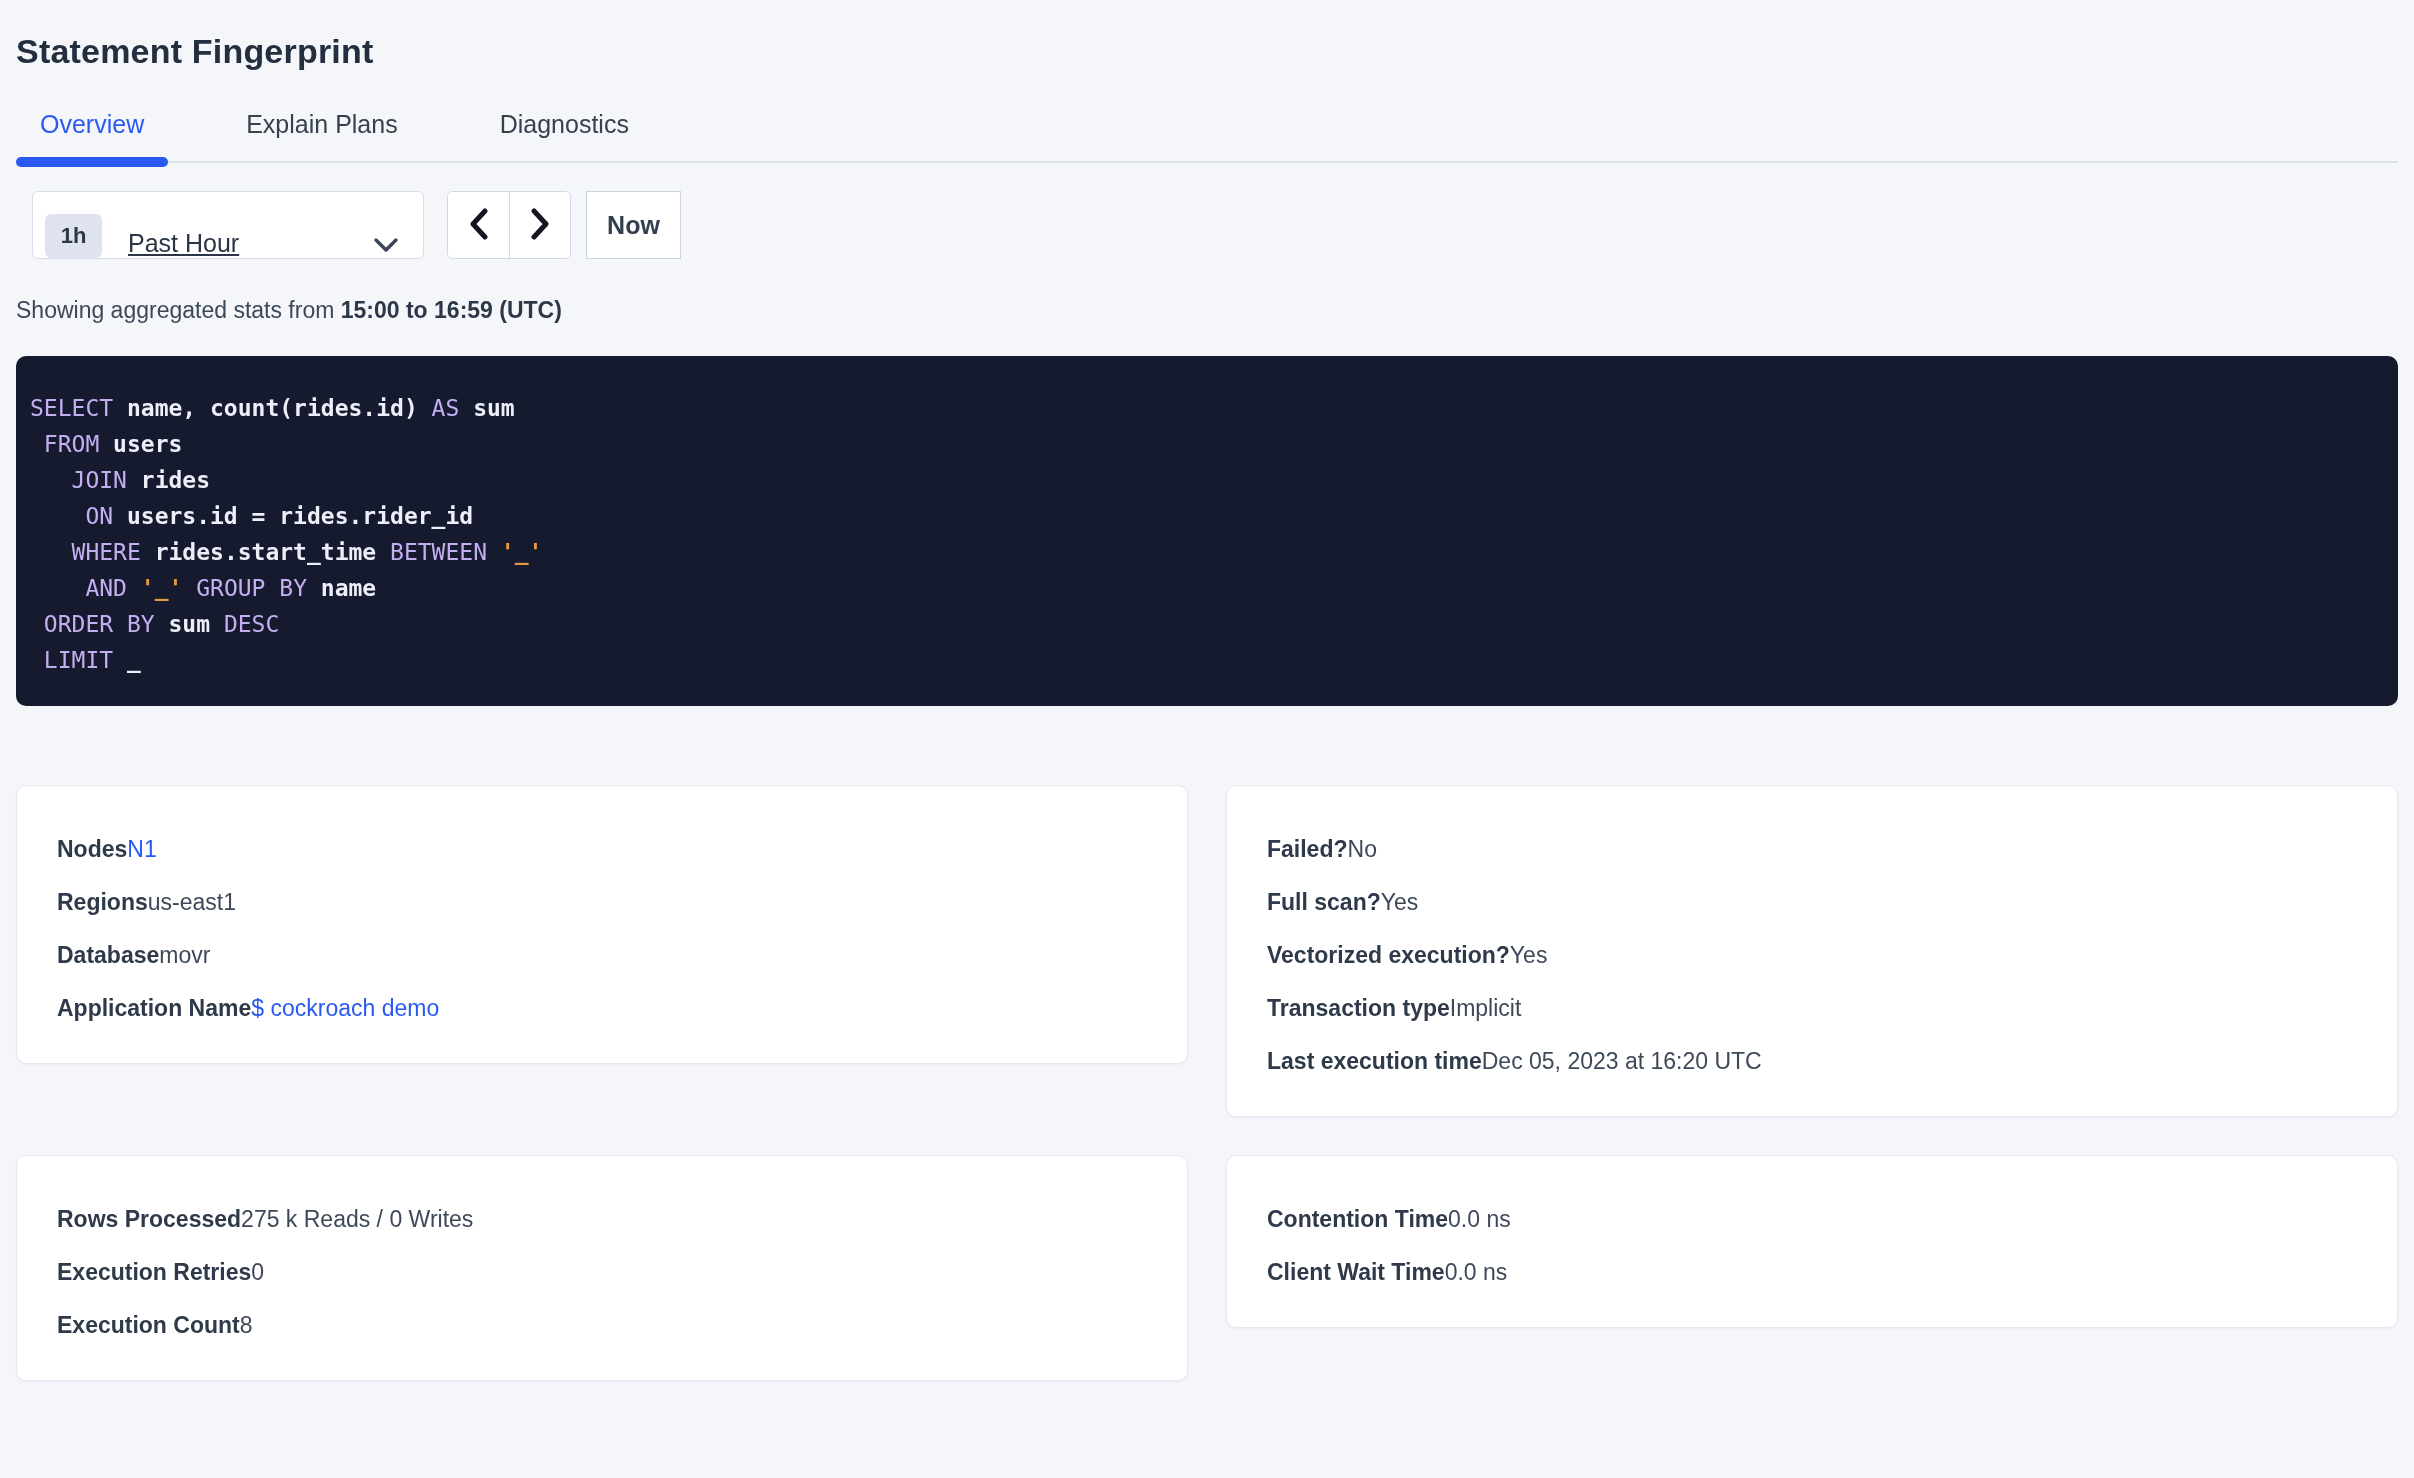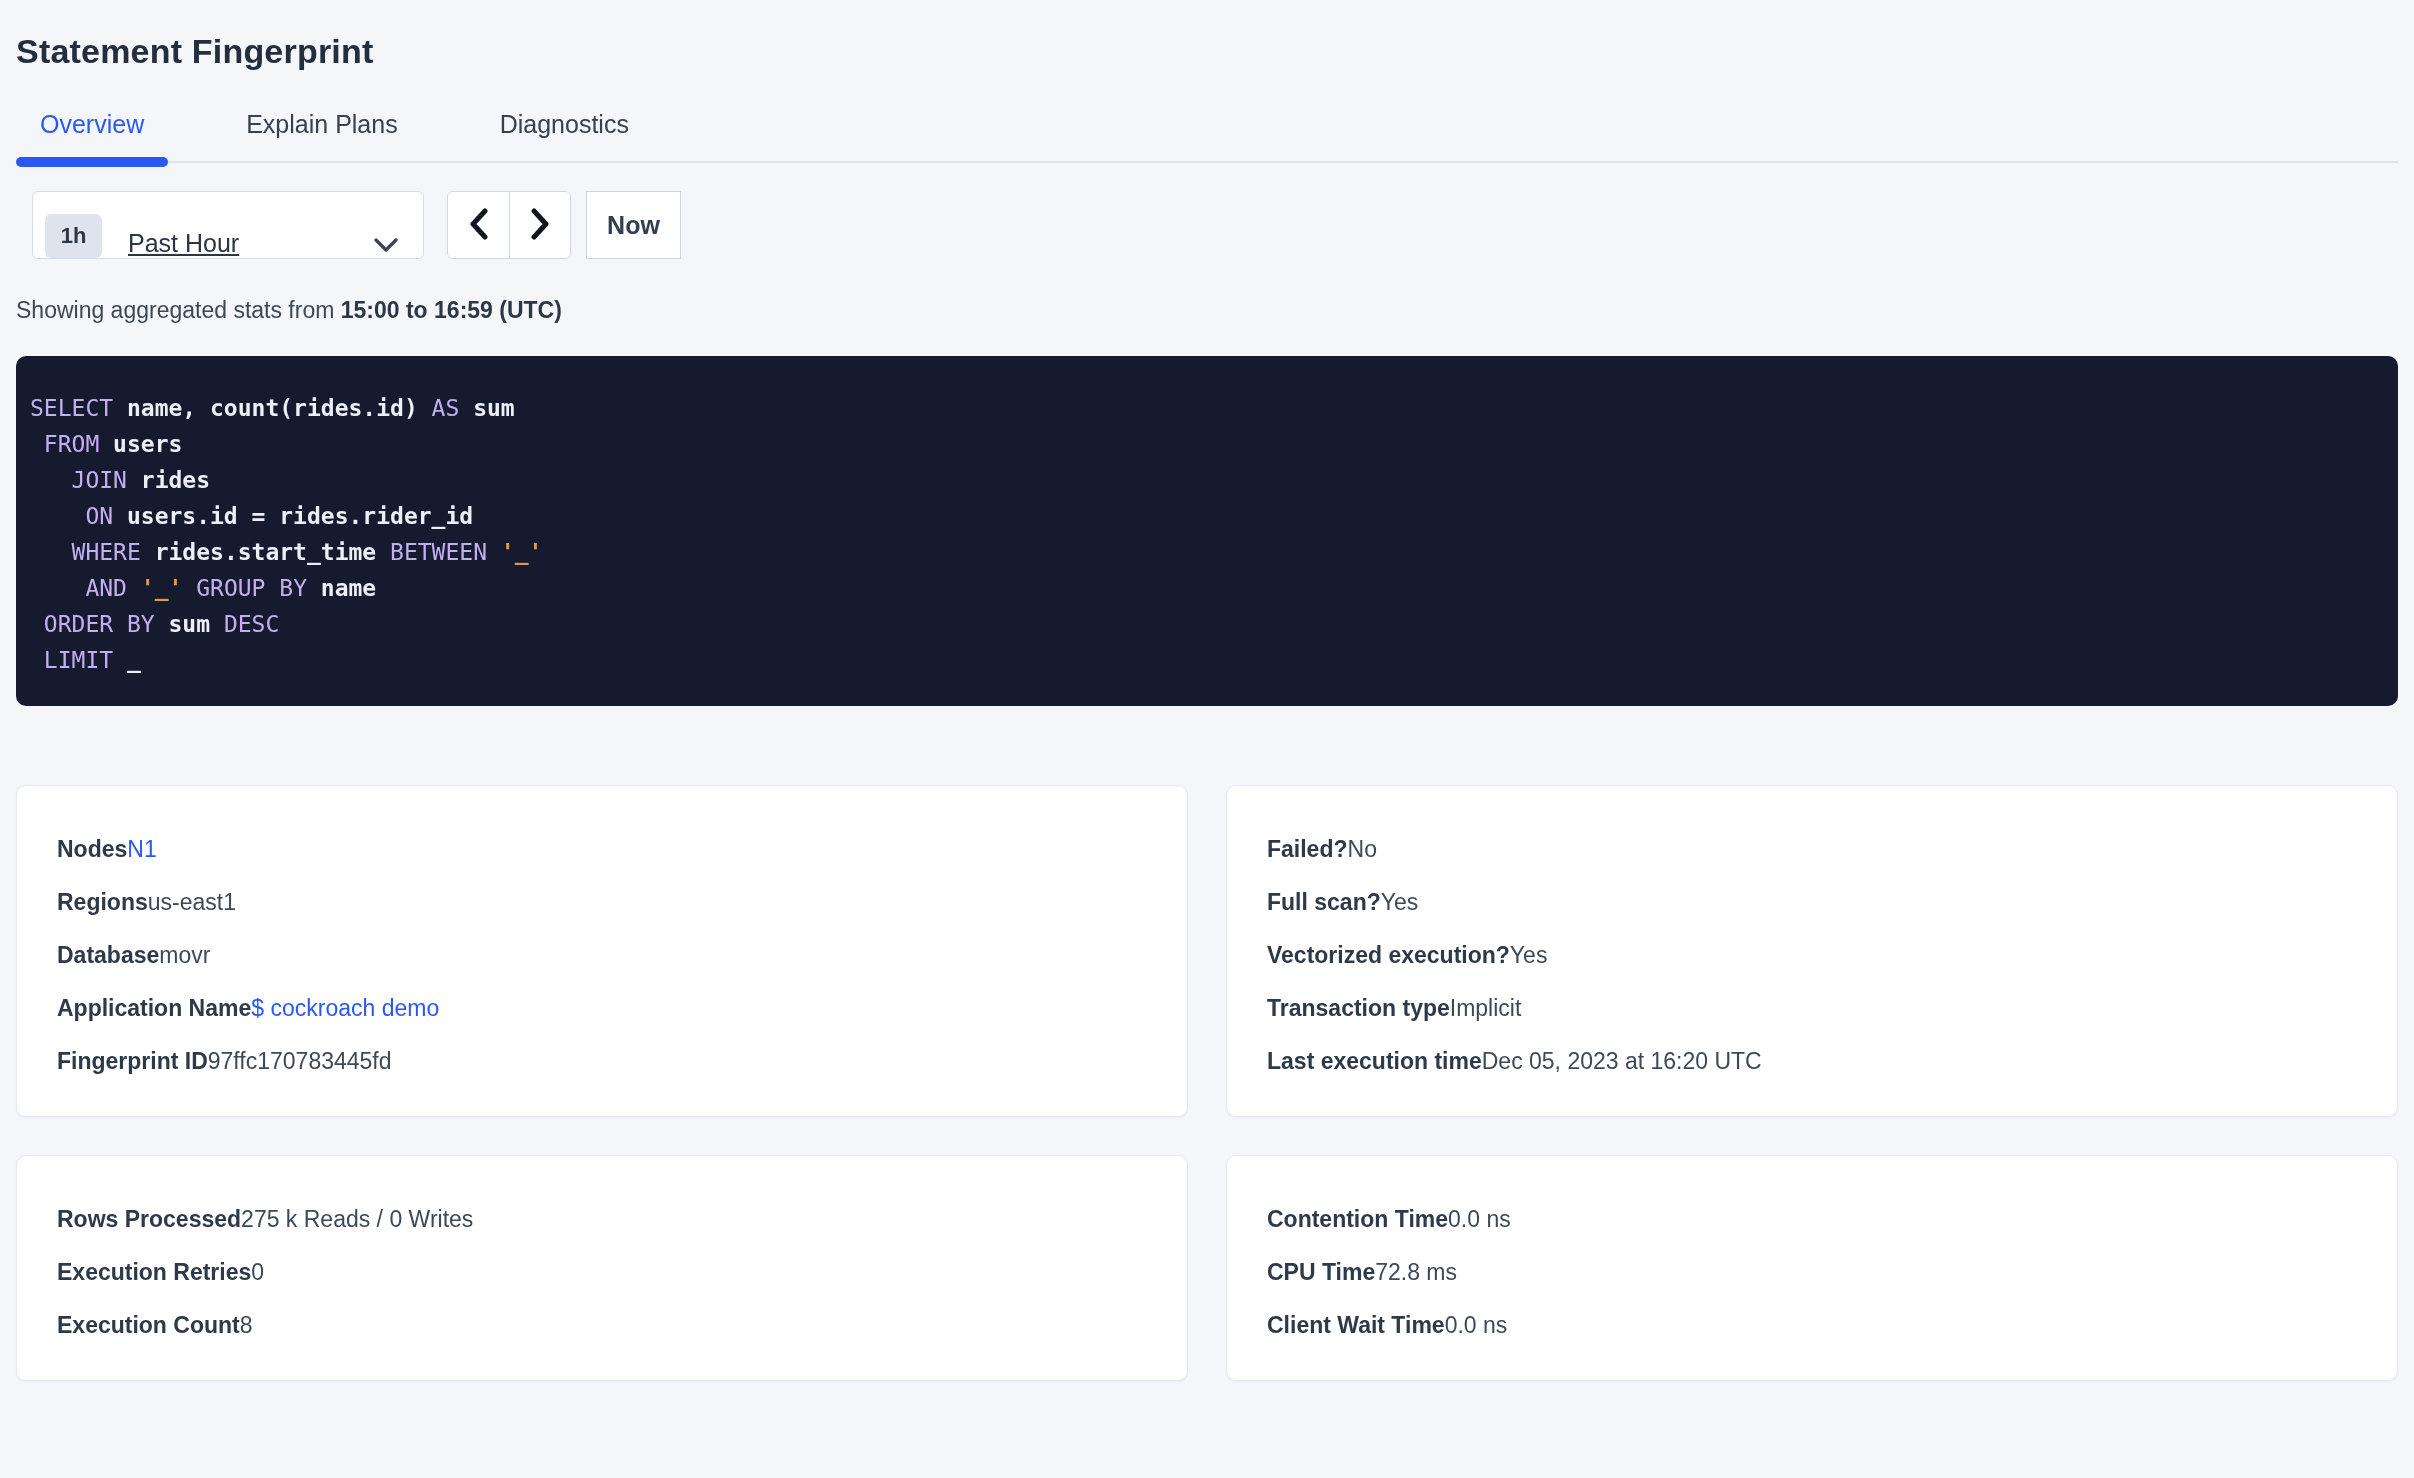--- a/index.html
+++ b/index.html
@@ -191,24 +191,20 @@
           <span class="stat-value">us-east1</span>
         </div>
         <div class="stat-row">
           <span class="stat-label">Database</span>
           <span class="stat-value">movr</span>
         </div>
         <div class="stat-row">
           <span class="stat-label">Application Name</span>
           <span class="stat-value link">$ cockroach demo</span>
         </div>
-        <div class="stat-row">
-          <span class="stat-label">Fingerprint ID</span>
-          <span class="stat-value">97ffc170783445fd</span>
-        </div>
       </section>
     <section class="panel">
         <div class="stat-row">
           <span class="stat-label">Failed?</span>
           <span class="stat-value">No</span>
         </div>
         <div class="stat-row">
           <span class="stat-label">Full scan?</span>
           <span class="stat-value">Yes</span>
         </div>
@@ -238,23 +234,19 @@
           <span class="stat-label">Execution Count</span>
           <span class="stat-value">8</span>
         </div>
       </section>
     <section class="panel">
         <div class="stat-row">
           <span class="stat-label">Contention Time</span>
           <span class="stat-value">0.0 ns</span>
         </div>
         <div class="stat-row">
-          <span class="stat-label">CPU Time</span>
-          <span class="stat-value">72.8 ms</span>
-        </div>
-        <div class="stat-row">
           <span class="stat-label">Client Wait Time</span>
           <span class="stat-value">0.0 ns</span>
         </div>
       </section>
   </div>
 
 </div>
 
 </body></html>

